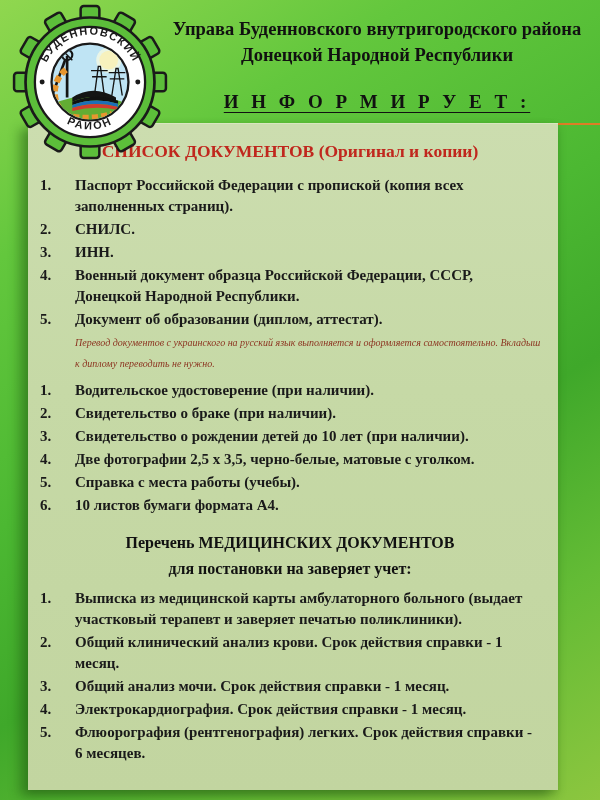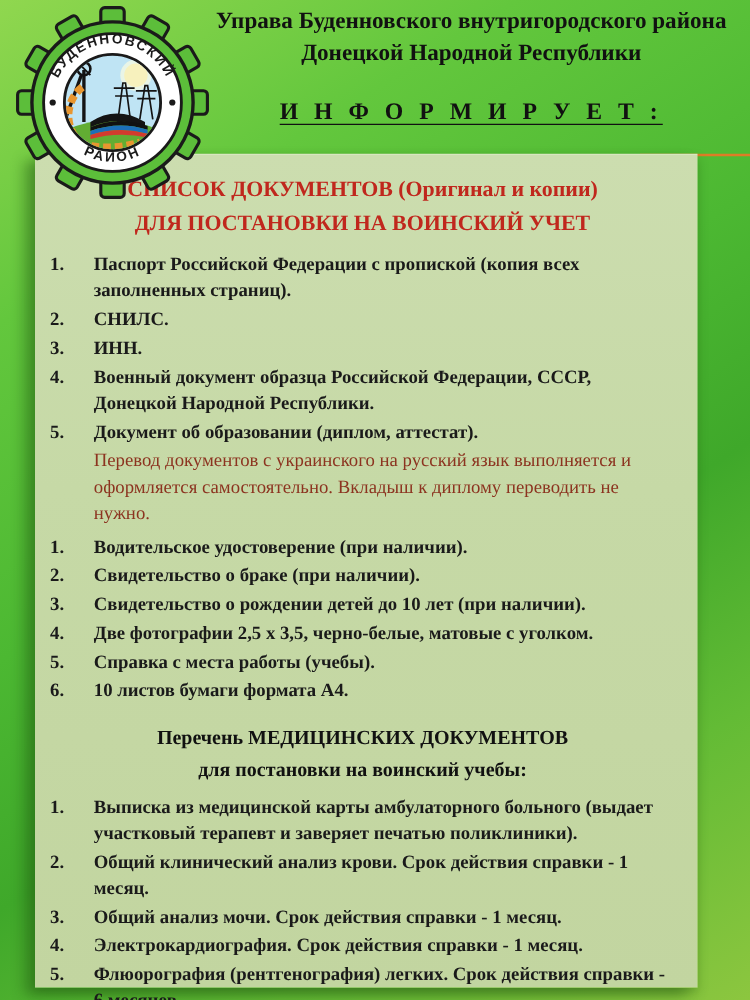--- a/index.html
+++ b/index.html
@@ -3,21 +3,21 @@
 <meta charset="utf-8">
 <style>
   html,body{margin:0;padding:0;}
   body{
     width:600px;height:800px;overflow:hidden;position:relative;
     font-family:"Liberation Serif","DejaVu Serif",serif;
     background:linear-gradient(148deg,#90d74f 0%,#63c73d 22%,#4cb832 45%,#3fa82a 62%,#63bb35 80%,#8cc63f 100%);
   }
   
   .header-text{
-    position:absolute;left:160px;right:6px;top:4px;
+    position:absolute;left:160px;right:6px;top:16px;
     text-align:center;color:#111;font-weight:bold;
     font-size:18.5px;line-height:26px;z-index:3;
   }
   .header-text .informs{
     display:inline-block;margin-top:21px;letter-spacing:4px;
     text-decoration:underline;text-underline-offset:4px;font-size:19px;
   }
   
   .emblem{position:absolute;left:12px;top:4px;width:156px;height:156px;z-index:6;}
   
@@ -40,21 +40,21 @@
   }
   ol.doc-list li{
     position:relative;padding-left:37px;margin:0 0 2px 0;font-weight:bold;
   }
   ol.doc-list li::before{
     counter-increment:item;content:counter(item) ".";
     position:absolute;left:2px;top:0;
   }
   .note{
     margin:2px 0 6px 0;padding-left:37px;
-    color:#8c3420;font-size:15px;line-height:21px;
+    font-style:italic;color:#8c3420;font-size:10px;line-height:21px;
   }
   .medical-heading{
     text-align:center;font-weight:bold;color:#111;
     font-size:16px;line-height:26px;margin:14px 0 6px 0;font-family:Liberation Serif, serif;
   }
 </style>
 </head>
 <body>
 
 <svg class="emblem" viewBox="0 0 150 150" aria-hidden="true">
@@ -149,21 +149,20 @@
   <div>Управа Буденновского внутригородского района</div>
   <div>Донецкой Народной Республики</div>
   <div><span class="informs">И Н Ф О Р М И Р У Е Т :</span></div>
 </div>
 
 <div class="accent-line"></div>
 
 <div class="panel">
   <h1 class="doc-title">
     <span>СПИСОК ДОКУМЕНТОВ (Оригинал и копии)</span><br>
-    <span>ДЛЯ ПОСТАНОВКИ НА ВОИНСКИЙ УЧЕТ</span>
   </h1>
 
   <ol class="doc-list">
 
   <li><span>Паспорт Российской Федерации с пропиской (копия всех заполненных страниц).</span></li>
       <li><span>СНИЛС.</span></li>
       <li><span>ИНН.</span></li>
       <li><span>Военный документ образца Российской Федерации, СССР, Донецкой Народной Республики.</span></li>
       <li><span>Документ об образовании (диплом, аттестат).</span></li>
     </ol>
@@ -175,21 +174,21 @@
   <li><span>Водительское удостоверение (при наличии).</span></li>
       <li><span>Свидетельство о браке (при наличии).</span></li>
       <li><span>Свидетельство о рождении детей до 10 лет (при наличии).</span></li>
       <li><span>Две фотографии 2,5 х 3,5, черно-белые, матовые с уголком.</span></li>
       <li><span>Справка с места работы (учебы).</span></li>
       <li><span>10 листов бумаги формата А4.</span></li>
     </ol>
 
   <h2 class="medical-heading">
     <span>Перечень МЕДИЦИНСКИХ ДОКУМЕНТОВ</span><br>
-    <span>для постановки на воинский учебы:</span>
+    <span>для постановки на заверяет учет:</span>
   </h2>
 
   <ol class="doc-list">
 
   <li><span>Выписка из медицинской карты амбулаторного больного (выдает участковый терапевт и заверяет печатью поликлиники).</span></li>
       <li><span>Общий клинический анализ крови. Срок действия справки - 1 месяц.</span></li>
       <li><span>Общий анализ мочи. Срок действия справки - 1 месяц.</span></li>
       <li><span>Электрокардиография. Срок действия справки - 1 месяц.</span></li>
       <li><span>Флюорография (рентгенография) легких. Срок действия справки - 6 месяцев.</span></li>
     </ol>

